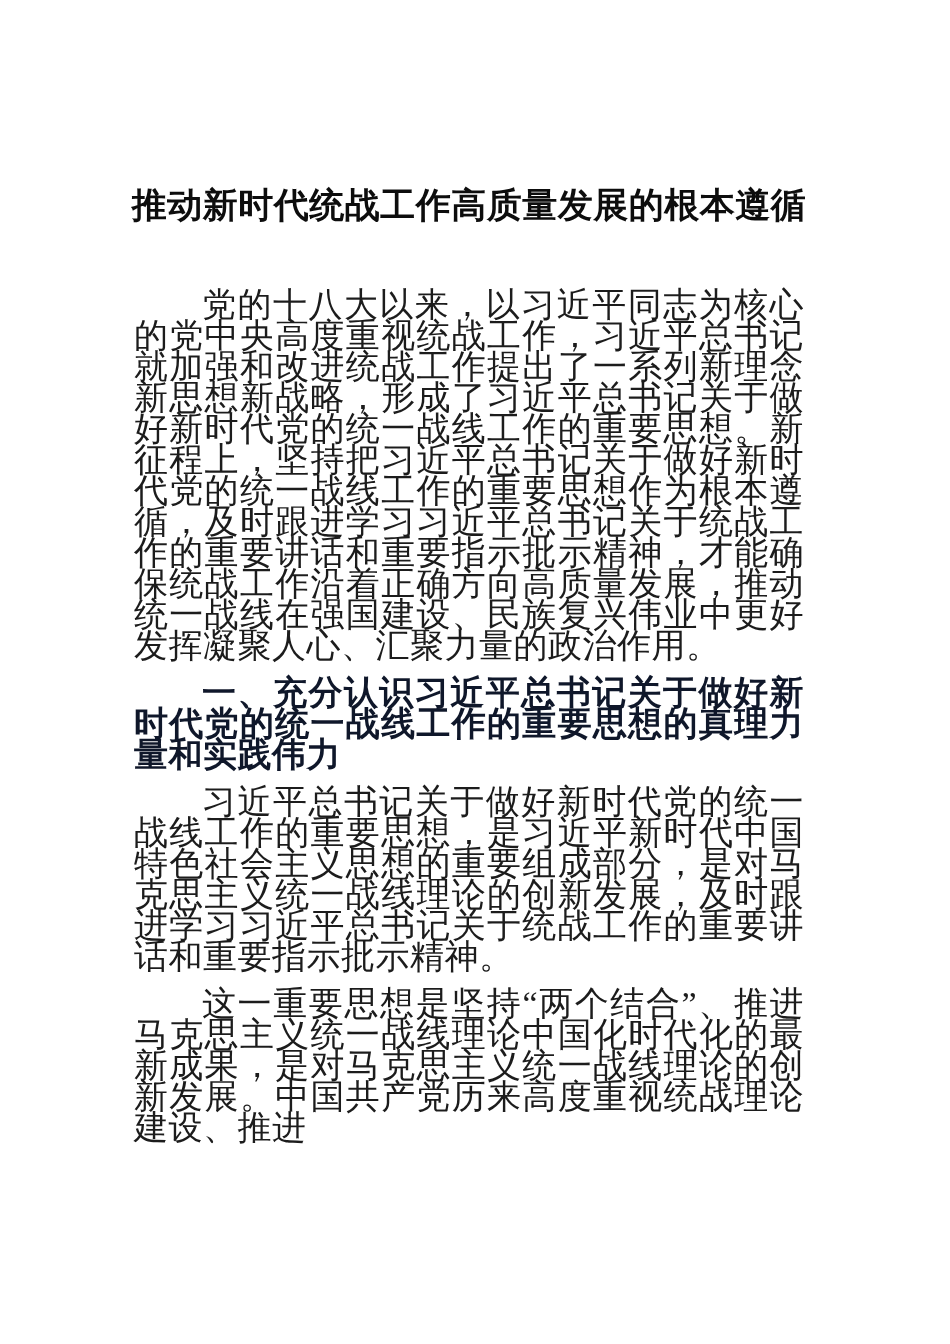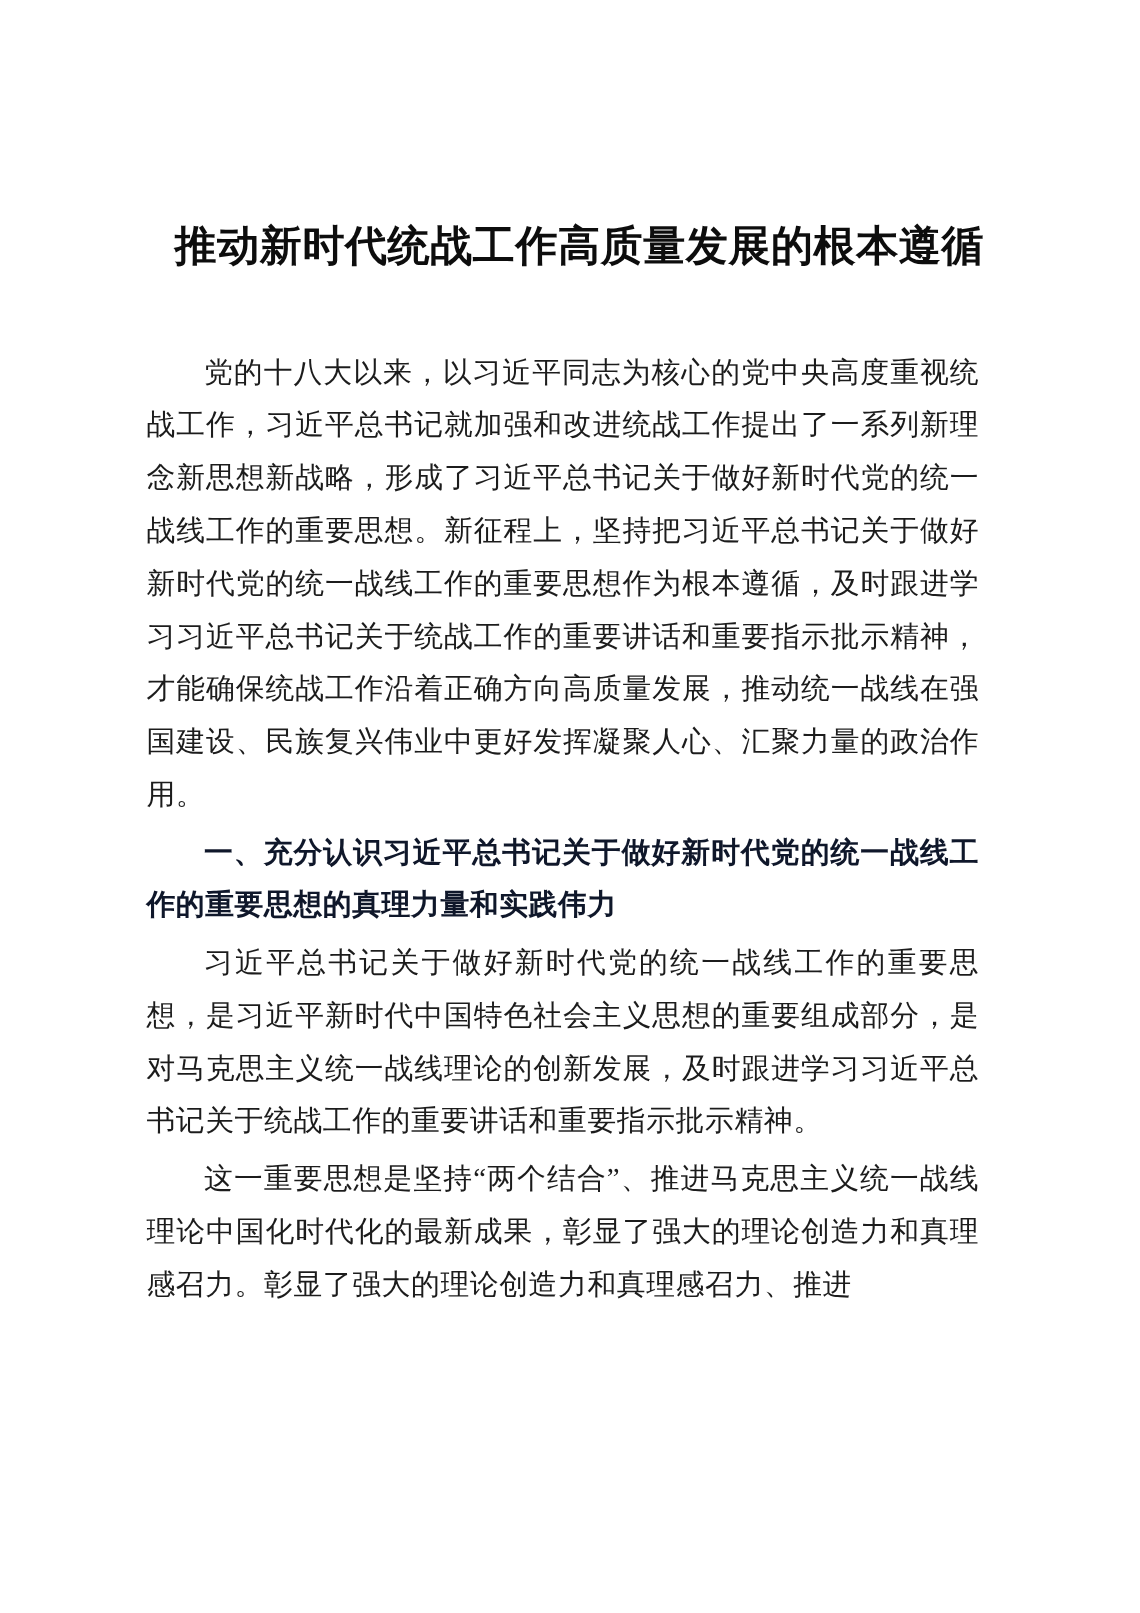--- a/index.html
+++ b/index.html
@@ -19,29 +19,29 @@
     box-sizing: border-box;
     padding: 0 130px 0 118px;
     color: #161616;
   }
   .doc-title {
     margin: 182px 0 60px 0;
     font-family: "Liberation Serif", "DejaVu Serif", serif;
     font-size: 35px;
     font-weight: 700;
     line-height: 47px;
-    text-align: right;
+    text-align: center;
     letter-spacing: 0.5px;
     color: #0d0d0d;
     white-space: nowrap;
   }
   .para {
-    margin: 4px;
-    font-size: 24px;
-    line-height: 44px;
+    margin: 16px;
+    font-size: 34px;
+    line-height: 31px;
     text-align: justify;
     text-indent: 2em;
     letter-spacing: 0.5px;
   }
   .para.body {
     font-family: "Liberation Serif", "DejaVu Serif", serif;
     font-weight: 400;
     color: #1c1c1c;
   }
   .para.heading {
@@ -52,15 +52,15 @@
 </style>
 </head>
 <body>
 
 <div class="page">
   <div class="content">
     <h1 class="doc-title">推动新时代统战工作高质量发展的根本遵循</h1>
     <p class="para body">党的十八大以来，以习近平同志为核心的党中央高度重视统战工作，习近平总书记就加强和改进统战工作提出了一系列新理念新思想新战略，形成了习近平总书记关于做好新时代党的统一战线工作的重要思想。新征程上，坚持把习近平总书记关于做好新时代党的统一战线工作的重要思想作为根本遵循，及时跟进学习习近平总书记关于统战工作的重要讲话和重要指示批示精神，才能确保统战工作沿着正确方向高质量发展，推动统一战线在强国建设、民族复兴伟业中更好发挥凝聚人心、汇聚力量的政治作用。</p>
     <h2 class="para heading">一、充分认识习近平总书记关于做好新时代党的统一战线工作的重要思想的真理力量和实践伟力</h2>
     <p class="para body">习近平总书记关于做好新时代党的统一战线工作的重要思想，是习近平新时代中国特色社会主义思想的重要组成部分，是对马克思主义统一战线理论的创新发展，及时跟进学习习近平总书记关于统战工作的重要讲话和重要指示批示精神。</p>
-    <p class="para body">这一重要思想是坚持“两个结合”、推进马克思主义统一战线理论中国化时代化的最新成果，彰显了强大的理论创造力和真理感召力。彰显了强大的理论创造力和真理感召力、推进</p>
+    <p class="para body">这一重要思想是坚持“两个结合”、推进马克思主义统一战线理论中国化时代化的最新成果，是对马克思主义统一战线理论的创新发展。中国共产党历来高度重视统战理论建设、推进</p>
   </div>
 </div>
 
 </body></html>

